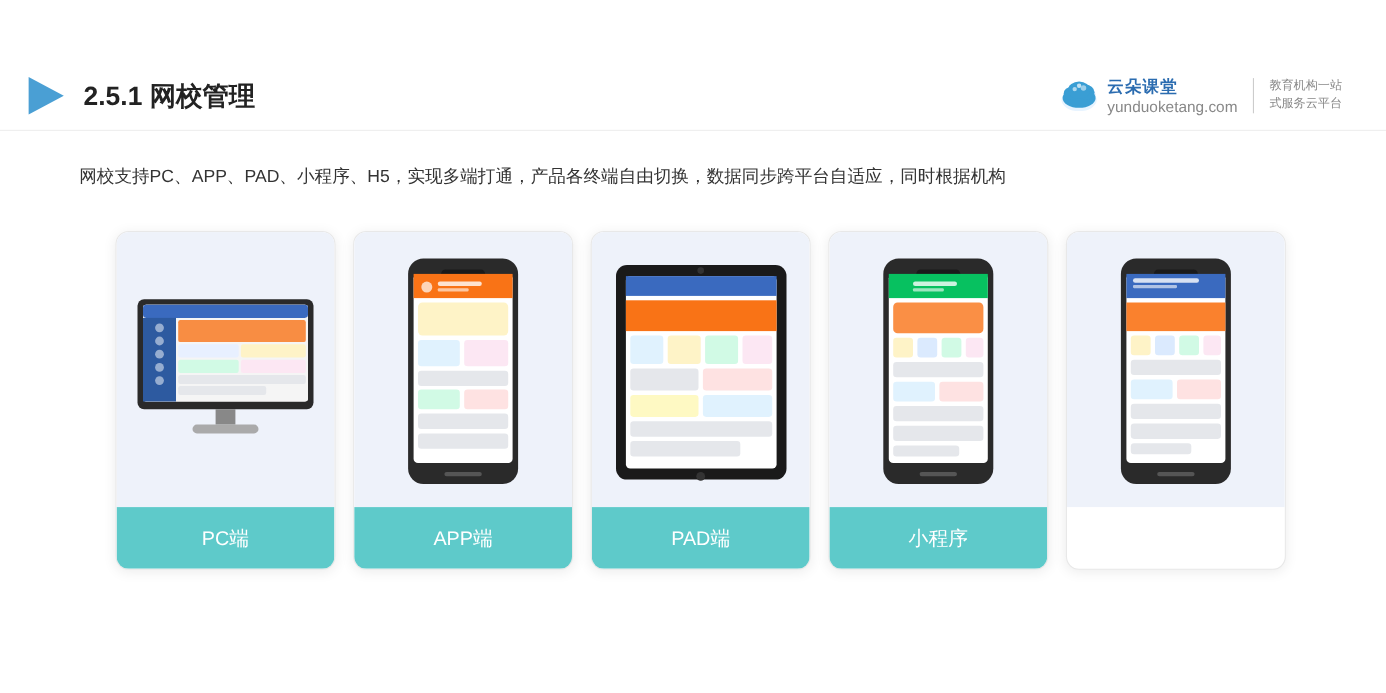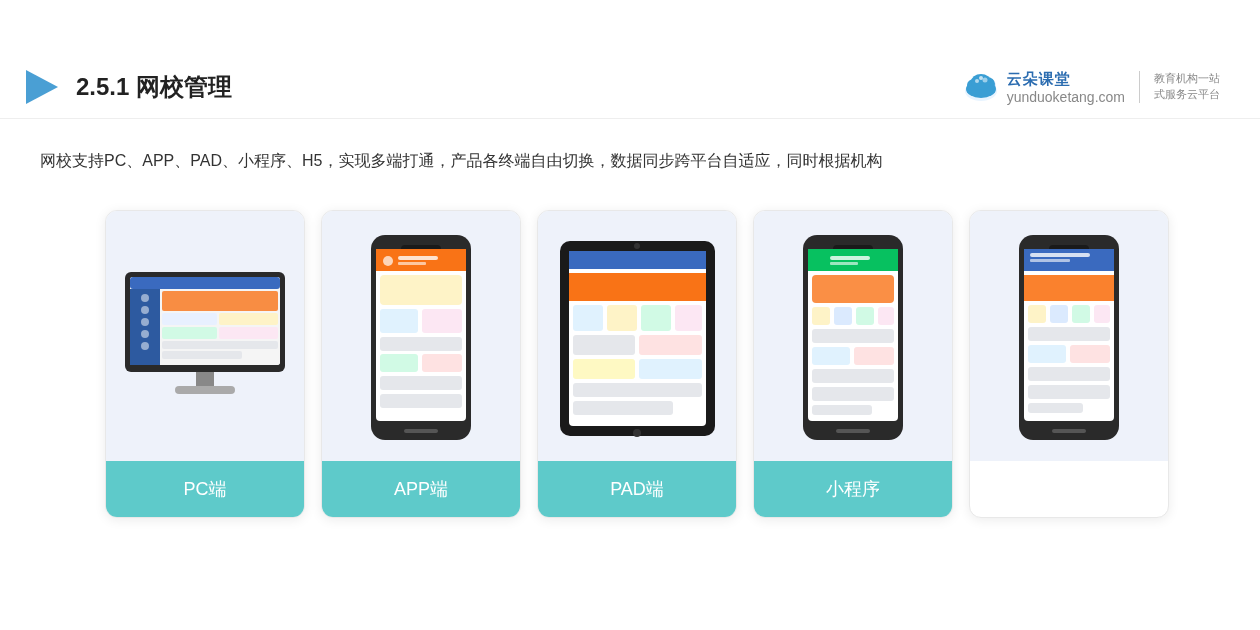--- a/index.html
+++ b/index.html
@@ -73,20 +73,21 @@
       line-height: 1.5;
       font-family: Liberation Mono, monospace;
     }
 
     
     .description {
       padding: 28px 40px 10px 40px;
       font-size: 16px;
       color: #333;
       line-height: 1.8;
+      margin-left: 32px;
     }
 
     
     .cards-container {
       display: flex;
       gap: 16px;
       padding: 24px 40px 20px 54px;
       justify-content: center;
     }
 

